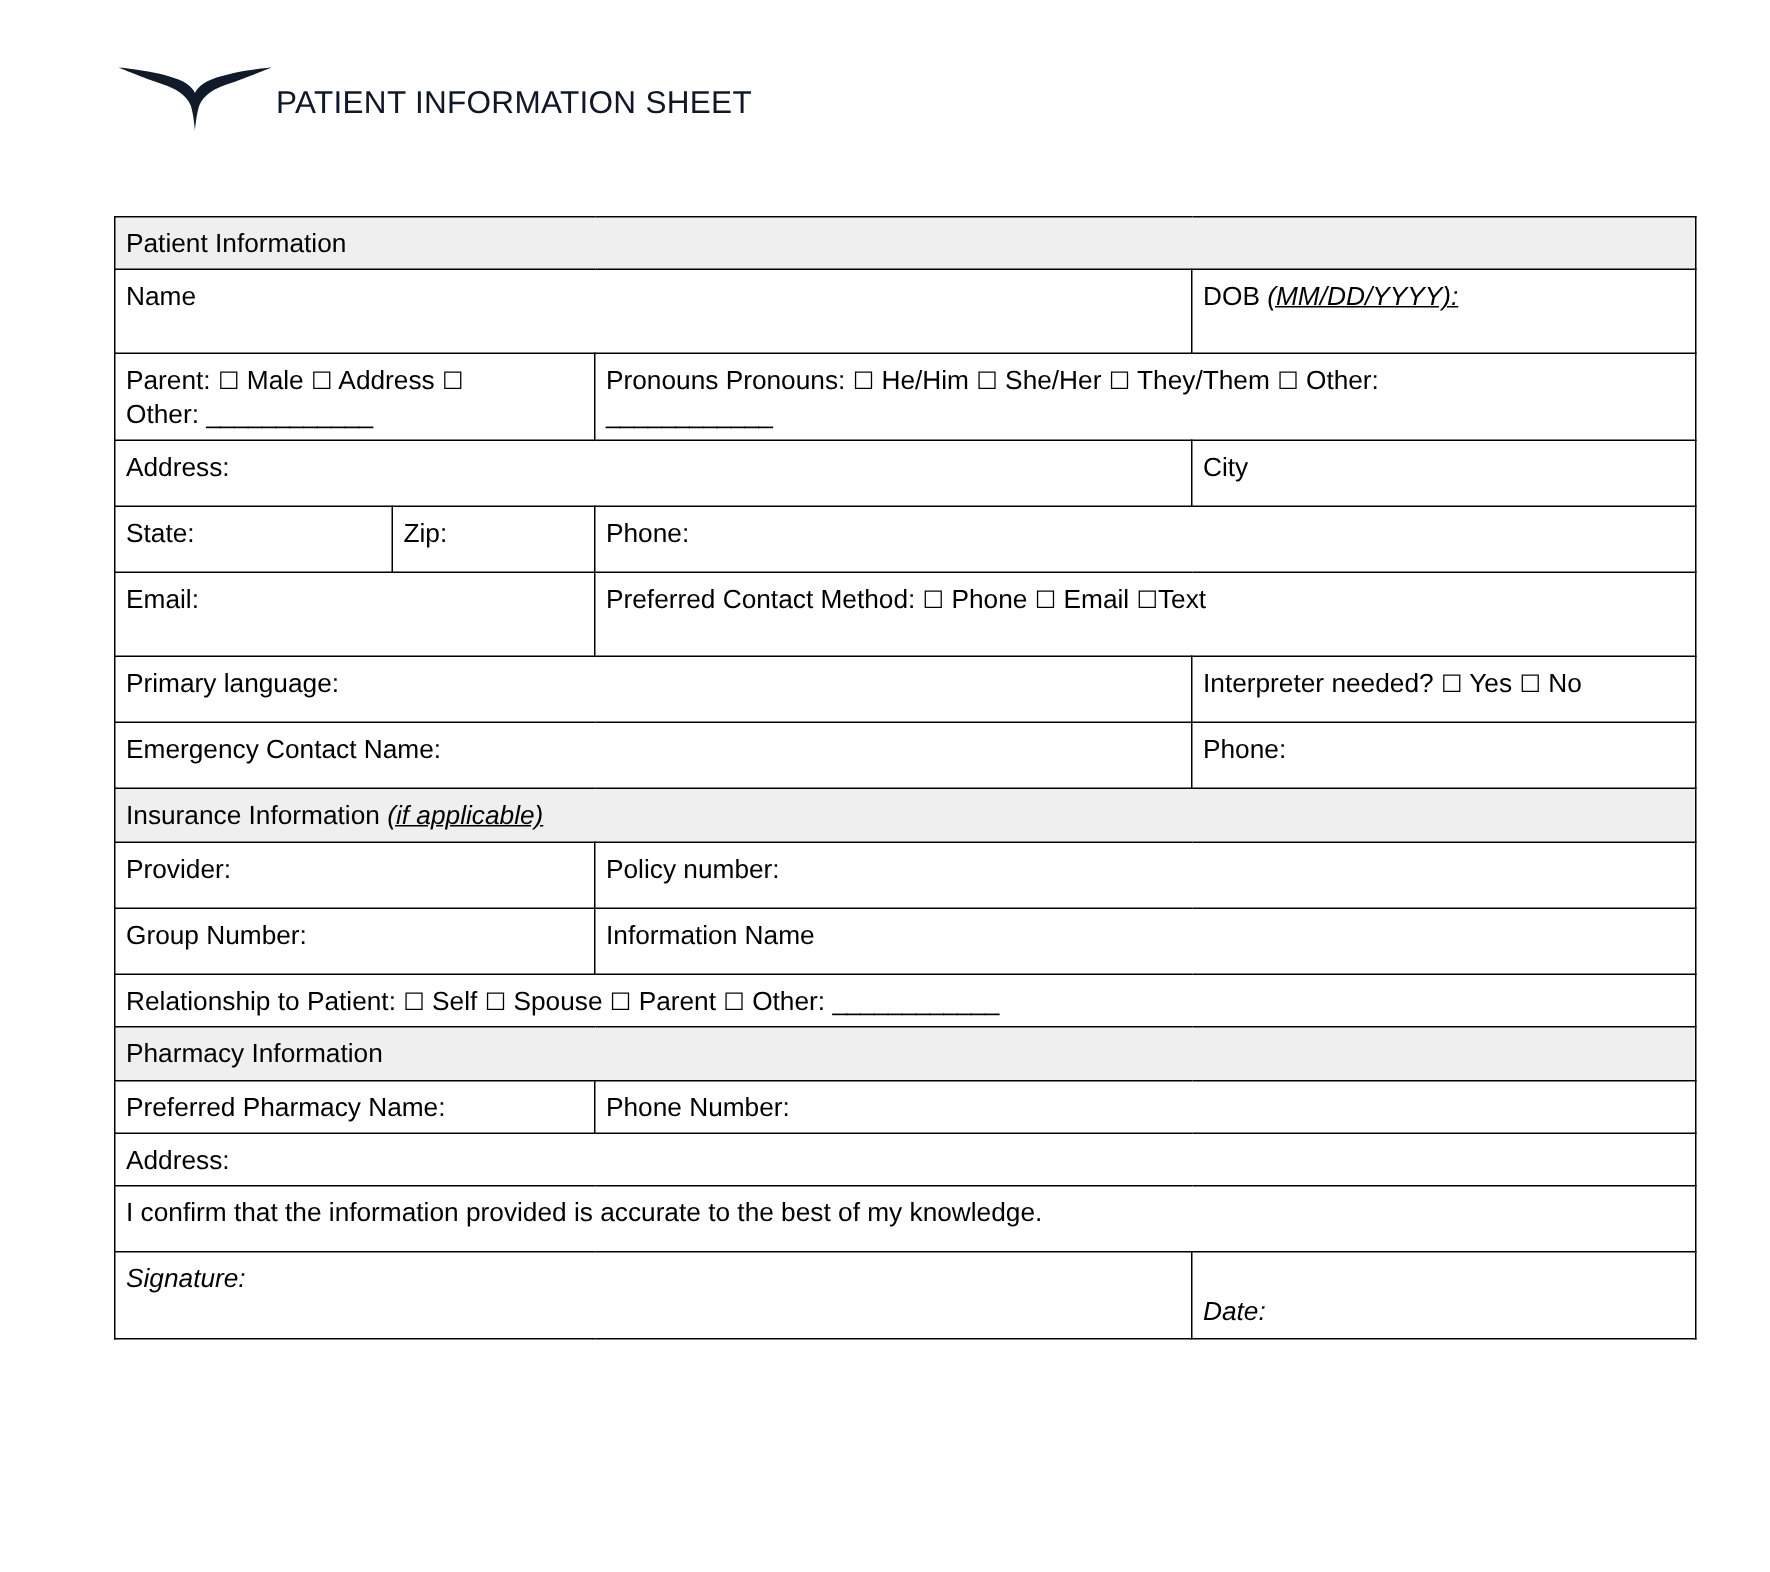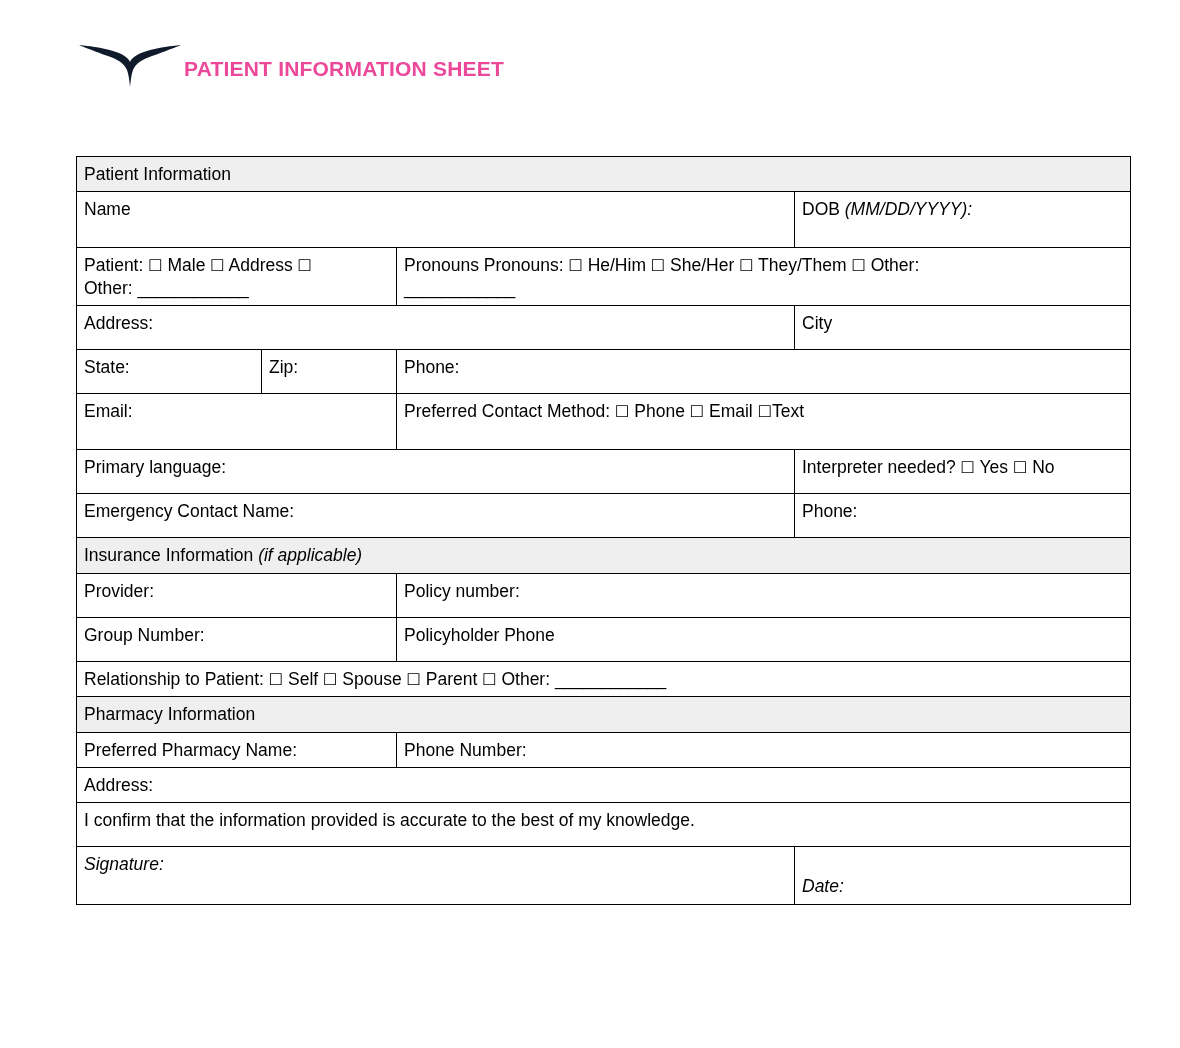--- a/index.html
+++ b/index.html
@@ -32,33 +32,33 @@
     height: 56px;
   }
   .logo-mark {
     width: 104px;
     height: 52px;
     flex: 0 0 104px;
     display: block;
   }
   .doc-title {
     font-size: 21px;
-    font-weight: bold;
+    font-weight: normal;
     letter-spacing: 0.2px;
     white-space: nowrap;
     margin-left: 2px;
     padding-top: 14px;
-    color: #ec4899;
+    color: #0f172a;
   }
 
   
   .form-table {
     position: absolute;
     left: 76px;
-    top: 156px;
+    top: 144px;
     width: 1054px;
     border-collapse: collapse;
     table-layout: fixed;
     font-size: 17.5px;
     line-height: 1.28;
   }
   .form-table td {
     border: 1.6px solid #000000;
     padding: 6px 6px 6px 7px;
     vertical-align: top;
@@ -66,20 +66,21 @@
   }
   .form-table tr.section-head > td {
     background: #efefef;
   }
   td.v-bottom {
     vertical-align: bottom;
     padding-bottom: 7px;
   }
   .ital {
     font-style: italic;
+    text-decoration: underline;
   }
   .cbx {
     font-family: "DejaVu Sans", sans-serif;
     font-size: 16px;
   }
   .blank-line {
     letter-spacing: -0.5px;
   }
 
   
@@ -120,21 +121,21 @@
         <td colspan="3">
           <span>Name</span>
         </td>
         <td>
           <span>DOB </span><span class="ital">(MM/DD/YYYY):</span>
         </td>
       </tr>
 
       <tr class="h-two">
         <td colspan="2">
-          <span>Patient: </span><span class="cbx">☐</span>
+          <span>Parent: </span><span class="cbx">☐</span>
           <span>Male</span>
           <span class="cbx">☐</span>
           <span>Address</span>
           <span class="cbx">☐</span><br>
           <span>Other: </span><span class="blank-line">____________</span>
         </td>
         <td colspan="2">
           <span>Pronouns Pronouns: </span><span class="cbx">☐</span>
           <span>He/Him</span>
           <span class="cbx">☐</span>
@@ -216,21 +217,21 @@
         <td colspan="2">
           <span>Policy number:</span>
         </td>
       </tr>
 
       <tr class="h-tall">
         <td colspan="2">
           <span>Group Number:</span>
         </td>
         <td colspan="2">
-          <span>Policyholder Phone</span>
+          <span>Information Name</span>
         </td>
       </tr>
 
       <tr class="h-one">
         <td colspan="4">
           <span>Relationship to Patient: </span><span class="cbx">☐</span>
           <span>Self</span>
           <span class="cbx">☐</span>
           <span>Spouse</span>
           <span class="cbx">☐</span>

